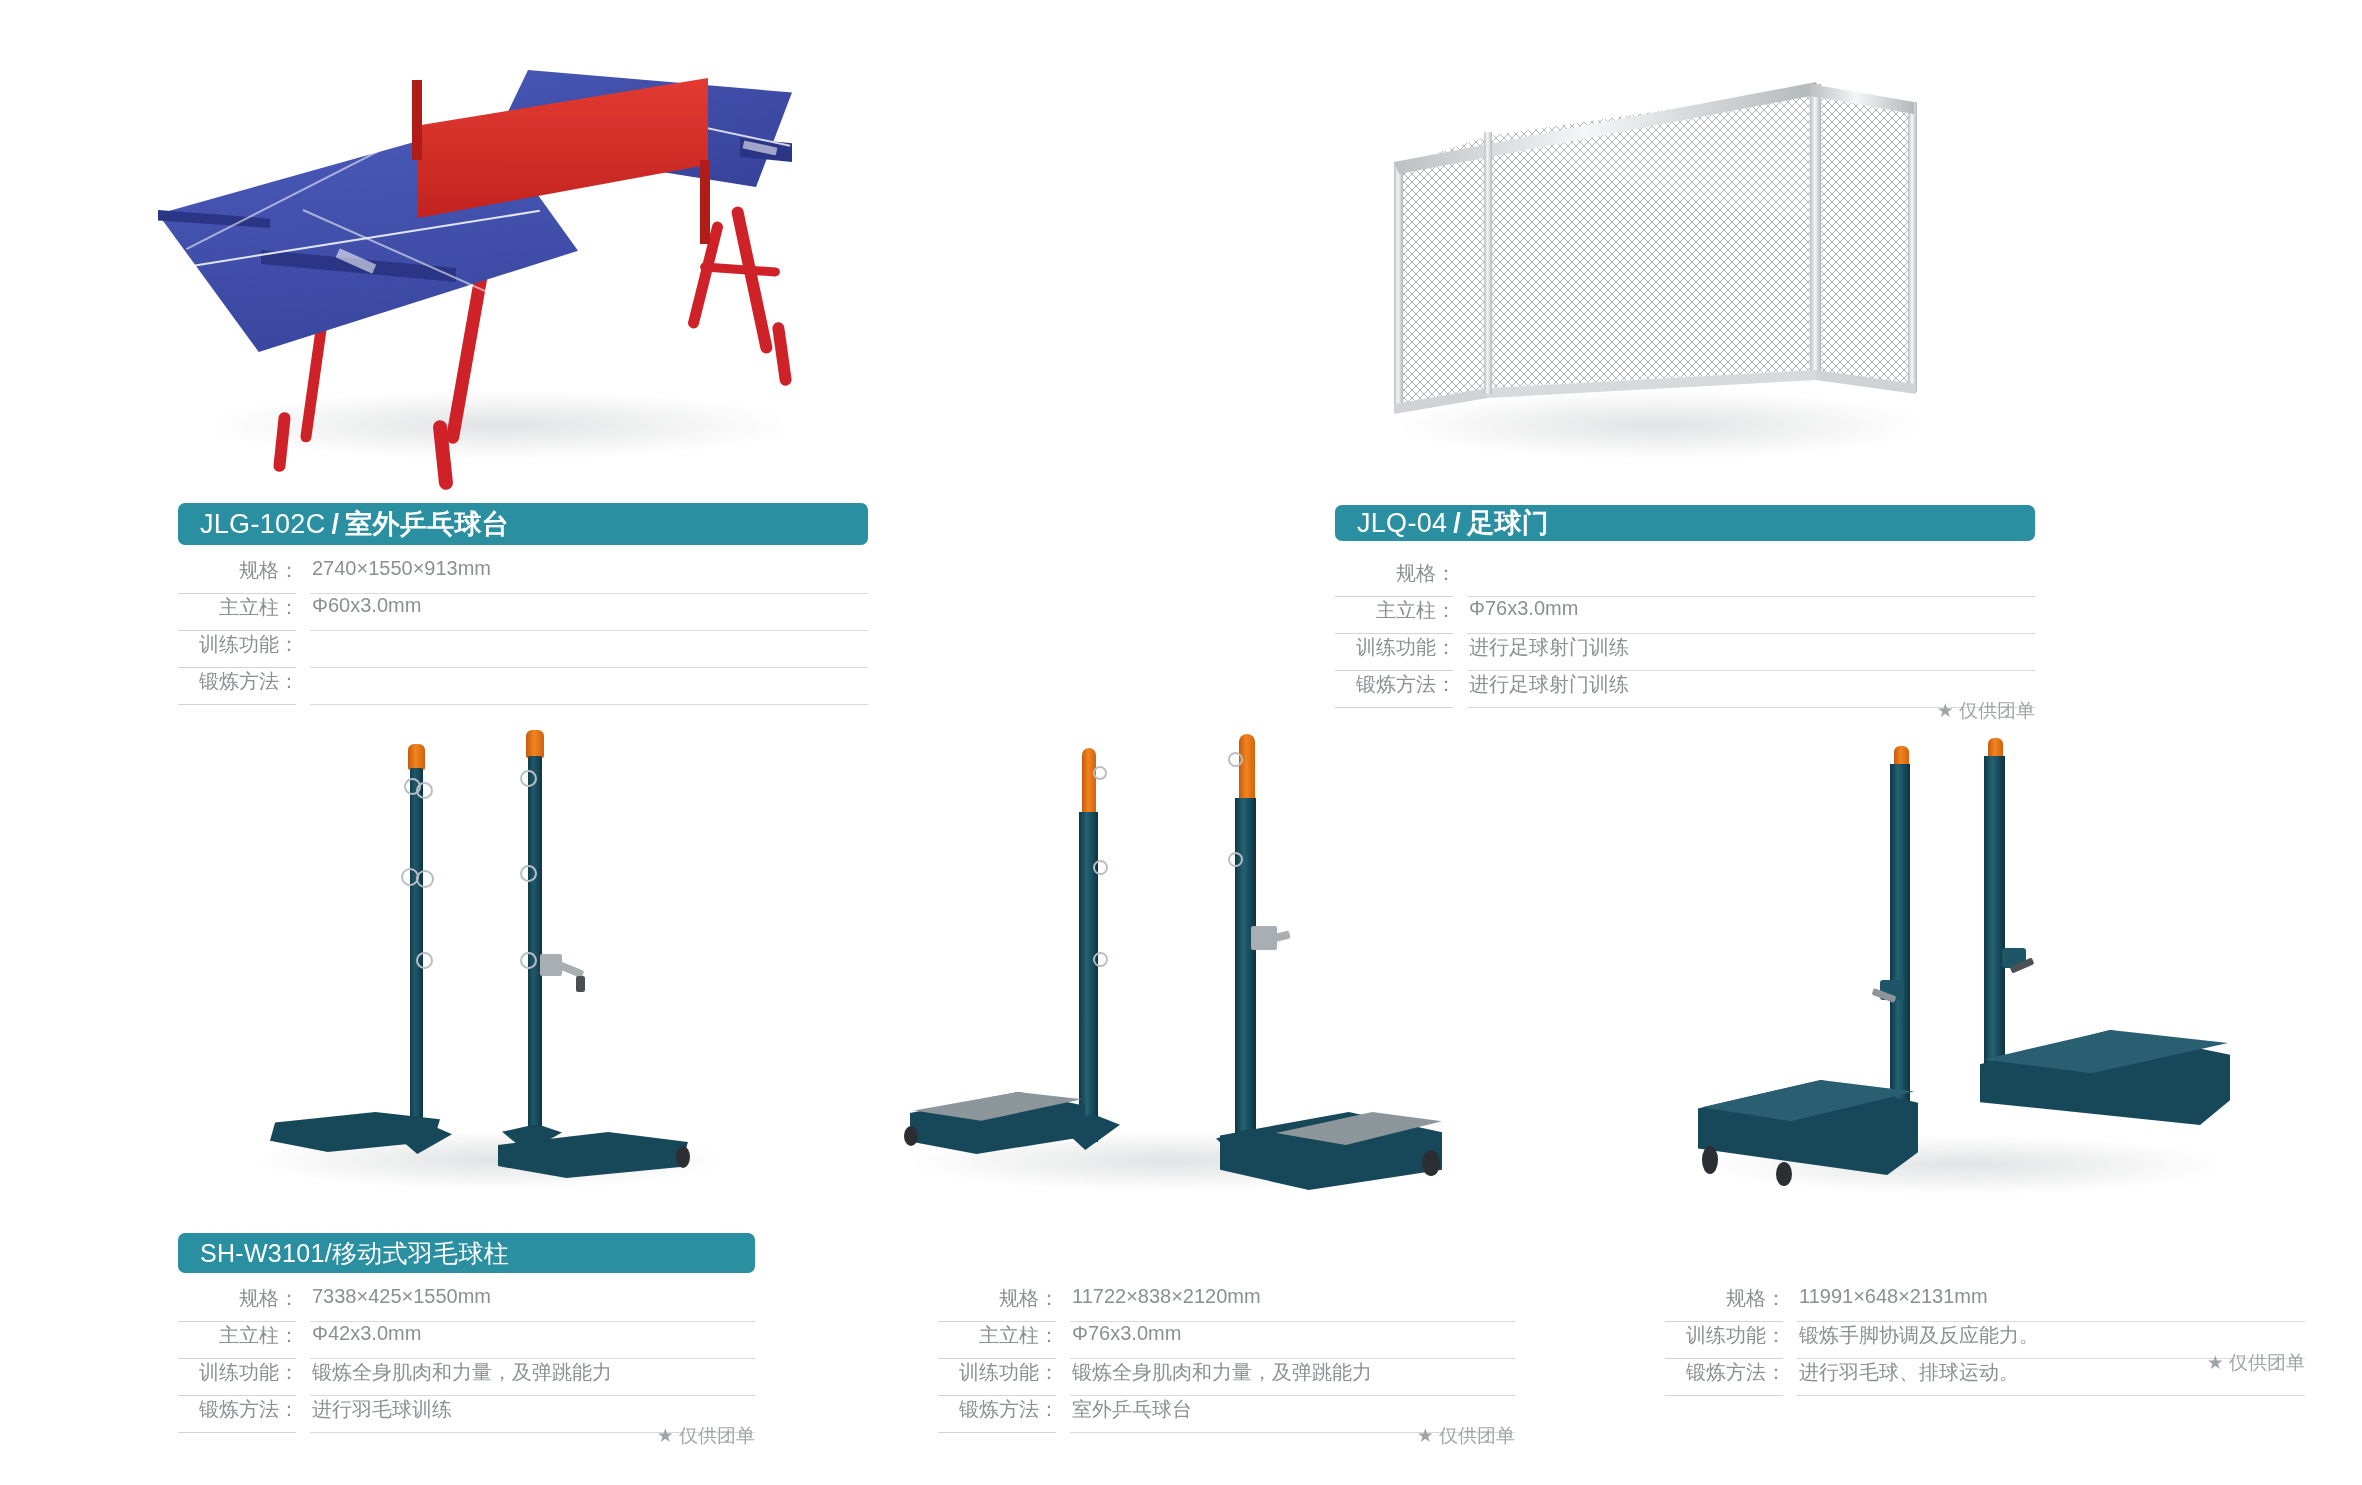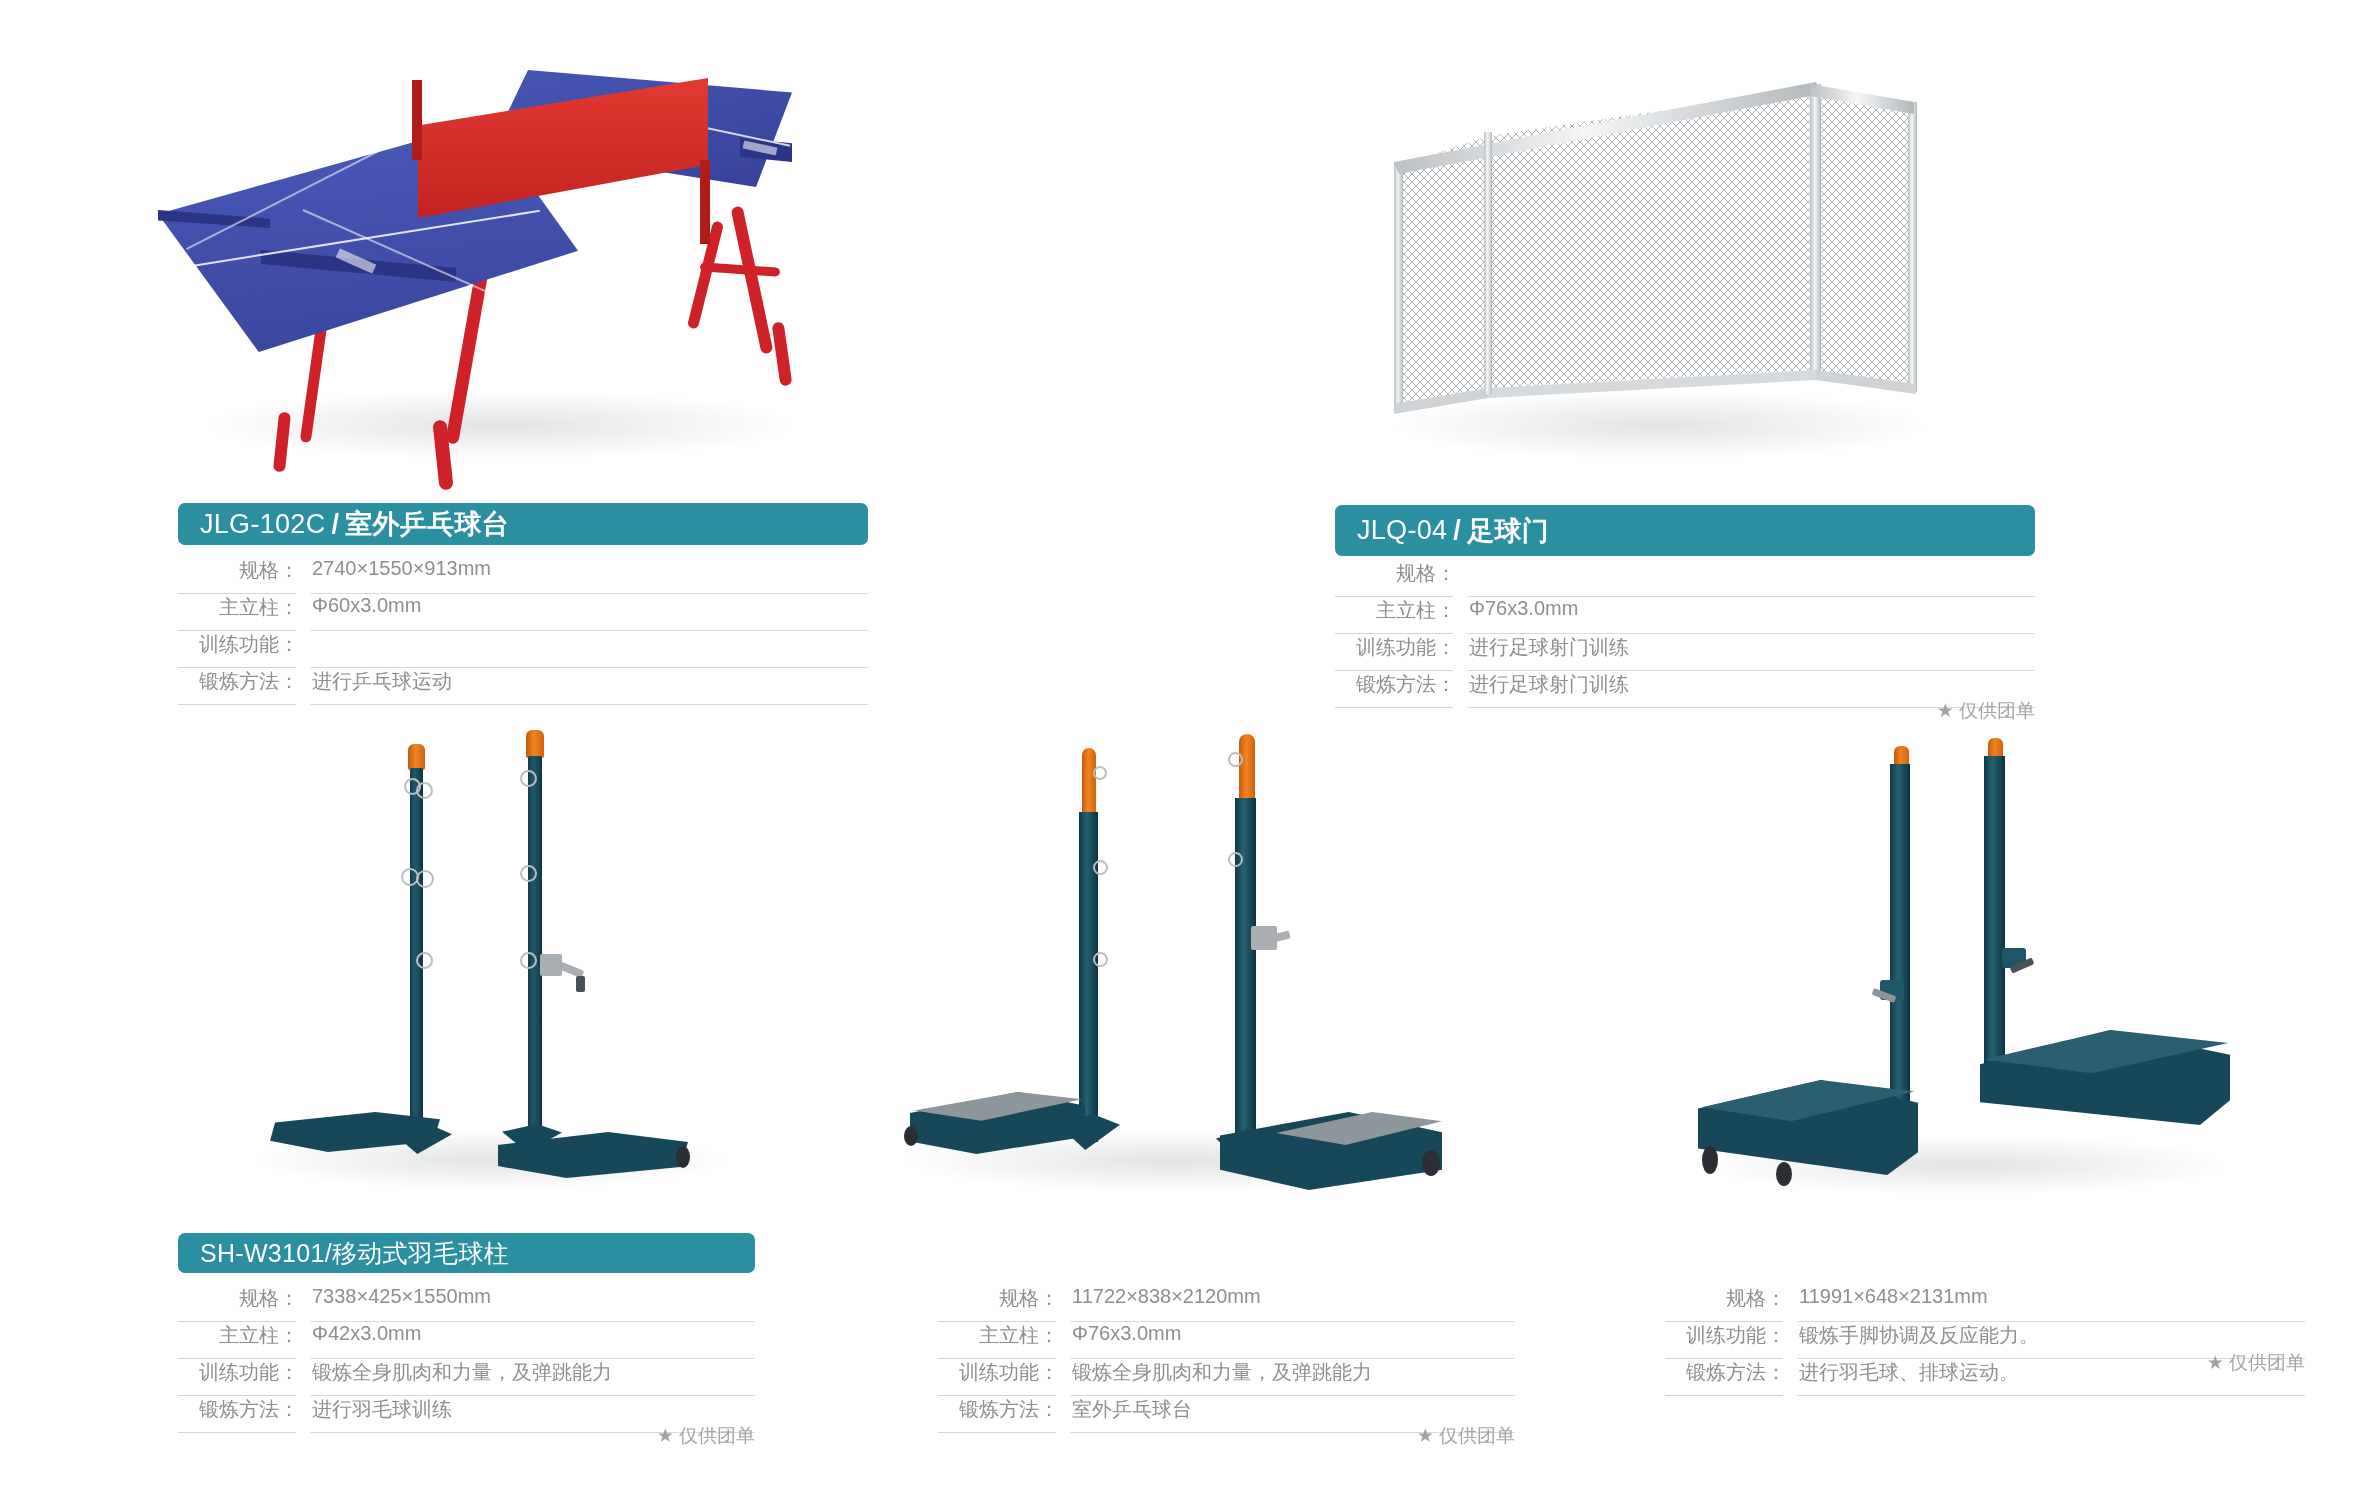--- a/index.html
+++ b/index.html
@@ -166,21 +166,20 @@
         <div class="spec-label" style="width:130px;">训练功能：</div>
       </div>
       <div class="rule-split">
         <div class="r-left" style="width:118px;"></div>
           <div class="r-gap" style="width:14px;"></div>
           <div class="r-right"></div>
       </div>
 
       <div class="spec-row" style="height:36px;">
         <div class="spec-label" style="width:130px;">锻炼方法：</div>
-        <div class="spec-value">进行乒乓球运动</div>
       </div>
       <div class="rule-split">
         <div class="r-left" style="width:118px;"></div>
           <div class="r-gap" style="width:14px;"></div>
           <div class="r-right"></div>
       </div>
     </div>
   </div>
 
   <div class="card" style="left:1180px;top:0;width:1000px;height:740px;">
@@ -212,21 +211,21 @@
           <polygon points="14,92 436,12 441,24 19,104" fill="url(#barg)"></polygon>
           <polygon points="430,14 534,32 534,44 430,26" fill="url(#barg)"></polygon>
           <polygon points="14,334 108,318 108,328 14,344" fill="#cfd3d6"></polygon>
           <polygon points="108,318 436,300 436,310 108,328" fill="#d7dadd"></polygon>
           <polygon points="436,300 536,314 536,324 436,310" fill="#cfd3d6"></polygon>
           <rect x="104" y="62" width="8" height="262" fill="url(#barg)" opacity="0.95"></rect>
         </svg>
       </div>
     </div>
 
-    <div class="title-bar" style="left:155px;top:505px;width:700px;height:51px;font-size:27px;">
+    <div class="title-bar" style="left:155px;top:505px;width:700px;height:36px;font-size:27px;">
       <span>JLQ-04</span>
       <span class="tsep">/</span>
       <span class="tname">足球门</span>
     </div>
 
     <div class="spec" style="left:155px;top:560px;width:700px;font-size:20px;">
       <div class="spec-row" style="height:36px;">
         <div class="spec-label" style="width:130px;">规格：</div>
       </div>
       <div class="rule-split">

